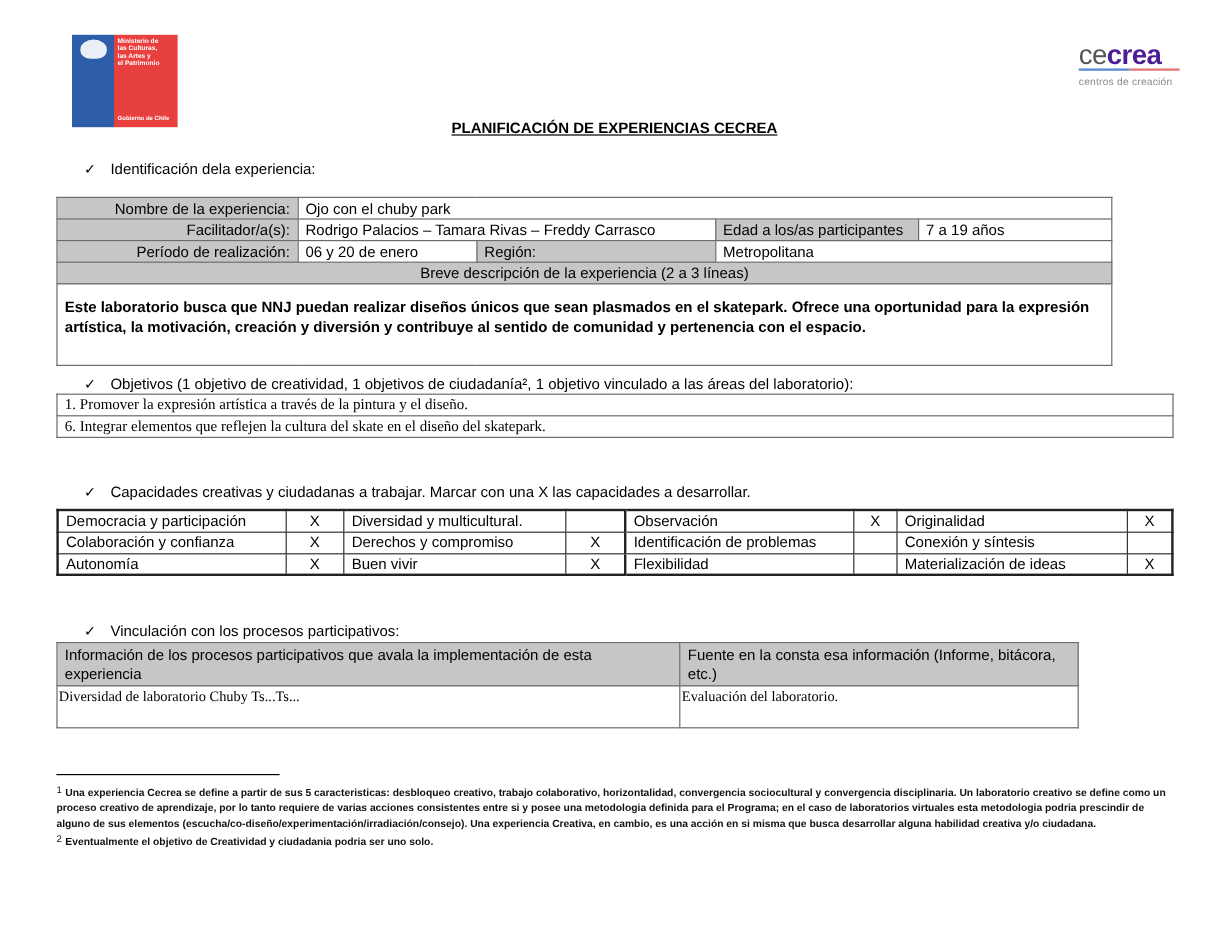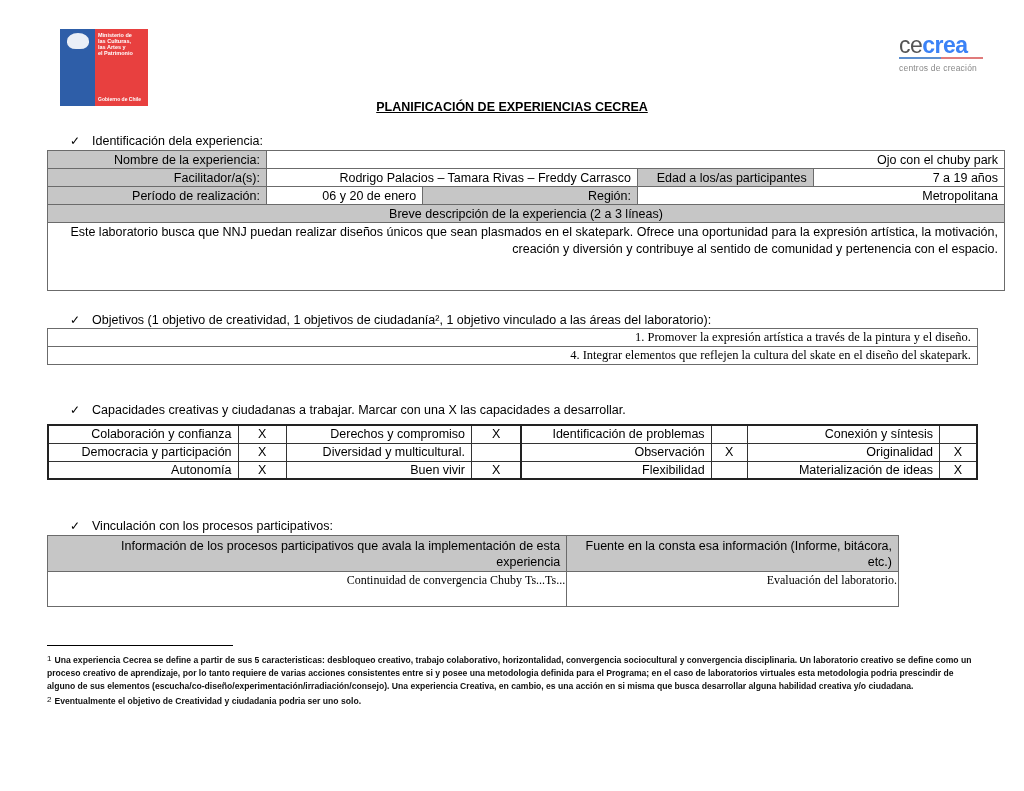--- a/index.html
+++ b/index.html
@@ -7,39 +7,39 @@
   body { position: relative; font-family: "Liberation Sans", sans-serif; color: #000; font-size: 12.5px; }
 
   .logo-gob { position: absolute; left: 60px; top: 29px; width: 88px; height: 77px; display: flex; }
   .logo-gob .blue { width: 35px; height: 100%; background: #2e5ea8; display:flex; justify-content:center; padding-top:4px; }
   .logo-gob .red { flex: 1; background: #e8403f; color: #fff; font-size: 5.5px; font-weight: bold; line-height: 6px; padding: 3px 3px; position: relative; }
   .logo-gob .red .bottom { position: absolute; bottom: 4px; left: 3px; font-size: 5px; }
   .crest { width: 22px; height: 16px; border-radius: 50% 50% 40% 40%; background: #fff; opacity: 0.9; }
 
   .logo-cecrea { position: absolute; left: 899px; top: 34px; width: 84px; }
   .logo-cecrea .word { font-size: 23px; color: #555; letter-spacing: -0.5px; line-height: 22px; }
-  .logo-cecrea .word b { font-weight: bold; color: #3b82f6; }
+  .logo-cecrea .word b { font-weight: bold; color: #4c1d95; }
   .logo-cecrea .bar { display: flex; height: 2px; margin-top: 1px; }
   .logo-cecrea .bar span:first-child { flex: 1; background: #5b8fd0; }
   .logo-cecrea .bar span:last-child { flex: 1; background: #e07b7b; }
   .logo-cecrea .sub { font-size: 8.5px; color: #888; margin-top: 4px; letter-spacing: 0.2px; }
 
   .doc-title { position: absolute; left: 0; width: 1024px; top: 100px; text-align: center; font-weight: bold; font-size: 12.5px; text-decoration: underline; }
 
   .section-head { position: absolute; left: 70px; font-size: 12.5px; display: flex; align-items: center; }
   .section-head .check { width: 22px; font-size: 12px; }
 
   table { position: absolute; border-collapse: collapse; font-size: 12.5px; }
-  td { border: 1px solid #6b6b6b; padding: 0 6px; height: 18px; white-space: nowrap; vertical-align: middle; text-align: right; }
+  td { border: 1px solid #6b6b6b; padding: 0 6px; height: 18px; white-space: nowrap; vertical-align: middle; }
   .gray { background: #c6c6c6; }
   .right { text-align: right; }
   .center { text-align: center; }
 
-  #t-ident { left: 47px; top: 150px; width: 958px; }
-  #t-ident td.desc { white-space: normal; vertical-align: top; height: 68px; line-height: 17px; padding-top: 1px; }
+  #t-ident { left: 47px; top: 164px; width: 880px; }
+  #t-ident td.desc { white-space: normal; vertical-align: top; height: 68px; line-height: 17px; padding-top: 11px; font-weight: bold; }
 
   #t-obj { left: 47px; top: 328px; width: 931px; }
   #t-obj td { padding-left: 6px; font-family: Liberation Serif, serif; }
 
   #t-cap { left: 47px; top: 424px; width: 931px; border: 2px solid #222; }
   #t-cap td { border: 1px solid #333; }
   #t-cap .head { font-weight: bold; text-align: center; background: #c6c6c6; }
   #t-cap .sep { border-left: 2px solid #222; }
 
   #t-vinc { left: 47px; top: 535px; width: 852px; }
@@ -122,21 +122,21 @@
   <span class="check">✓</span>
   <span>Objetivos (1 objetivo de creatividad, 1 objetivos de ciudadanía², 1 objetivo vinculado a las áreas del laboratorio):</span>
 </div>
 
 <table id="t-obj">
   <tbody>
       <tr>
         <td>1.  Promover la expresión artística a través de la pintura y el diseño.</td>
       </tr>
   <tr>
-        <td>4.  Integrar elementos que reflejen la cultura del skate en el diseño del skatepark.</td>
+        <td>6.  Integrar elementos que reflejen la cultura del skate en el diseño del skatepark.</td>
       </tr>
 </tbody>
   </table>
 
 <div class="section-head" style="top:403px;">
   <span class="check">✓</span>
   <span>Capacidades creativas y ciudadanas a trabajar. Marcar con una X las capacidades a desarrollar.</span>
 </div>
 
 <table id="t-cap">
@@ -145,38 +145,38 @@
       <col style="width:48px">
       <col style="width:183px">
       <col style="width:49px">
       <col style="width:188px">
       <col style="width:36px">
       <col style="width:190px">
       <col style="width:37px">
     </colgroup>
   <tbody>
   <tr>
+    <td>Democracia y participación</td>
+    <td class="center">X</td>
+    <td>Diversidad y multicultural.</td>
+    <td class="center"></td>
+    <td class="sep">Observación</td>
+    <td class="center">X</td>
+    <td>Originalidad</td>
+    <td class="center">X</td>
+  </tr>
+  <tr>
     <td>Colaboración y confianza</td>
     <td class="center">X</td>
     <td>Derechos y compromiso</td>
     <td class="center">X</td>
     <td class="sep">Identificación de problemas</td>
     <td class="center"></td>
     <td>Conexión y síntesis</td>
     <td class="center"></td>
-  </tr>
-  <tr>
-    <td>Democracia y participación</td>
-    <td class="center">X</td>
-    <td>Diversidad y multicultural.</td>
-    <td class="center"></td>
-    <td class="sep">Observación</td>
-    <td class="center">X</td>
-    <td>Originalidad</td>
-    <td class="center">X</td>
   </tr>
   <tr>
     <td>Autonomía</td>
     <td class="center">X</td>
     <td>Buen vivir</td>
     <td class="center">X</td>
     <td class="sep">Flexibilidad</td>
     <td class="center"></td>
     <td>Materialización de ideas</td>
     <td class="center">X</td>
@@ -193,21 +193,21 @@
   <colgroup>
       <col style="width:569px">
       <col style="width:362px">
     </colgroup>
   <tbody>
       <tr class="hrow">
     <td class="gray">Información de los procesos participativos que avala la implementación de esta experiencia</td>
     <td class="gray">Fuente en la consta esa información (Informe, bitácora, etc.)</td>
   </tr>
   <tr class="vrow">
-    <td>Continuidad de convergencia Chuby Ts...Ts...</td>
+    <td>Diversidad de laboratorio Chuby Ts...Ts...</td>
     <td>Evaluación del laboratorio.</td>
   </tr>
 </tbody>
   </table>
 
 <div class="fn-rule"></div>
 <div class="footnotes">
   <div><sup>1</sup><span>Una experiencia Cecrea se define a partir de sus 5 caracteristicas: desbloqueo creativo, trabajo colaborativo, horizontalidad, convergencia sociocultural y convergencia disciplinaria. Un laboratorio creativo se define como un proceso creativo de aprendizaje, por lo tanto requiere de varias acciones consistentes entre si y posee una metodologia definida para el Programa; en el caso de laboratorios virtuales esta metodologia podria prescindir de alguno de sus elementos  (escucha/co-diseño/experimentación/irradiación/consejo). Una experiencia Creativa, en cambio, es una acción en si misma que busca desarrollar alguna habilidad creativa y/o ciudadana.</span></div>
   <div><sup>2</sup><span>Eventualmente el objetivo de Creatividad y ciudadania podria ser uno solo.</span></div>
 </div>

